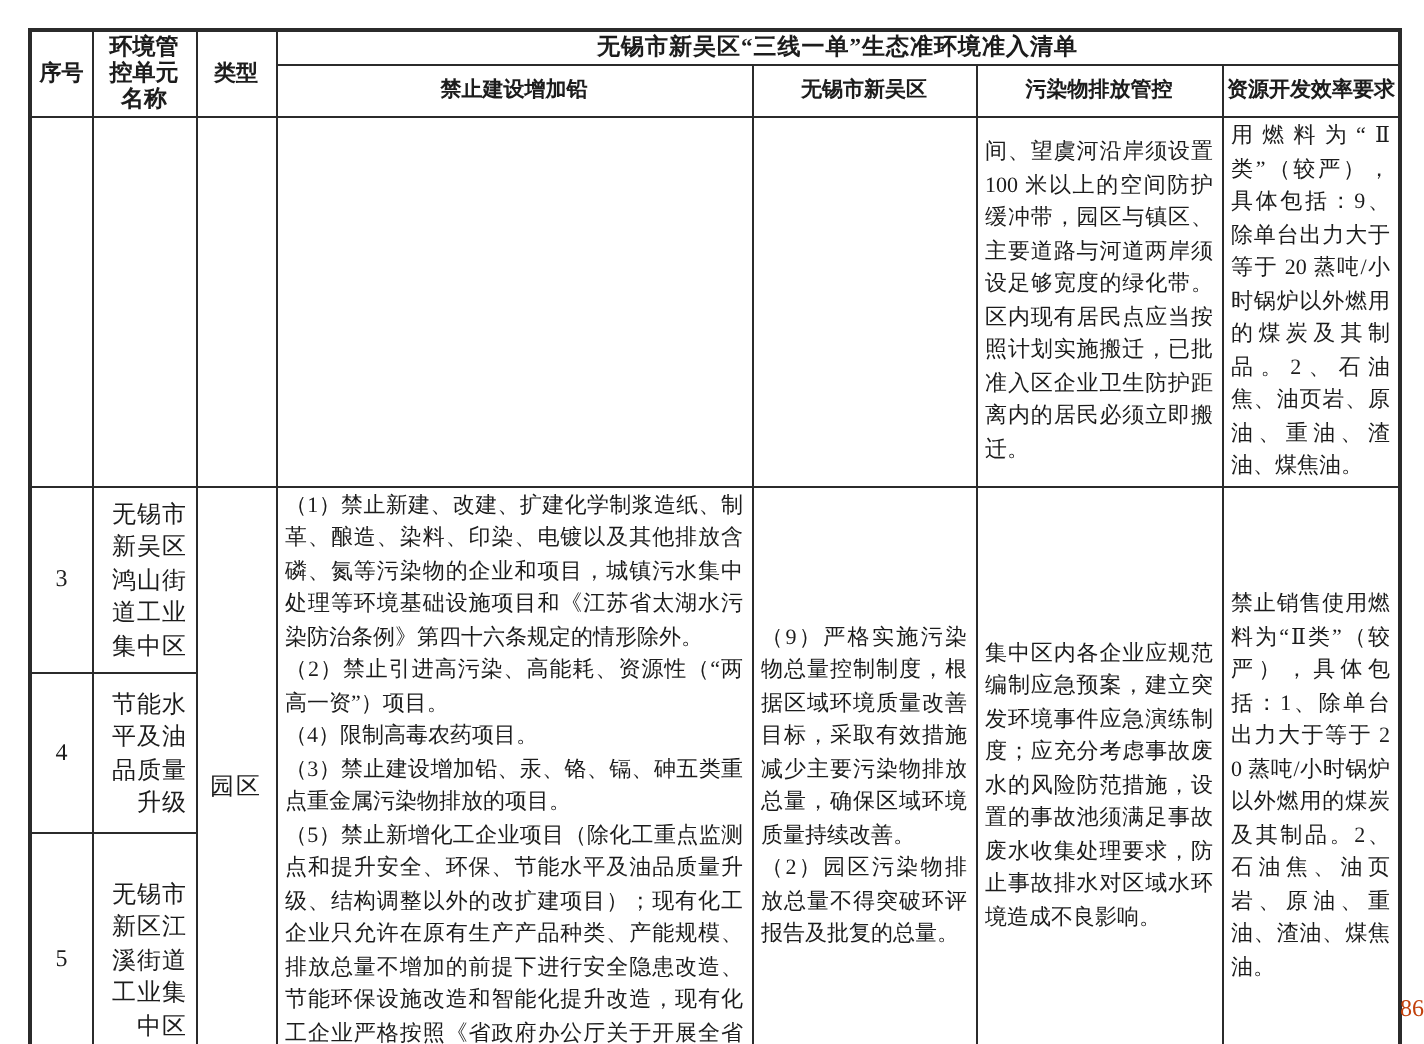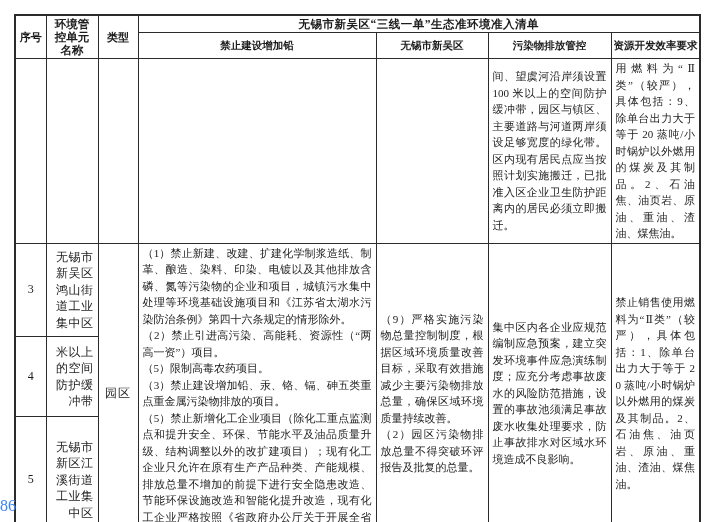--- a/index.html
+++ b/index.html
@@ -46,21 +46,21 @@
     font-size: 11px; line-height: 16.5px;
     text-align: justify; text-justify: inter-ideograph;
     word-break: break-all;
   }
   .v-top { vertical-align: top; padding-top: 3px; }
   .v-mid { vertical-align: middle; }
   .para { margin: 0; }
 
   .page-number {
     position: absolute; left: 0; right: 0; top: 497px;
-    text-align: left; font-size: 16px; color: #3b82f6;
+    text-align: right; font-size: 12px; color: #c2410c;
   }
 </style>
 </head>
 <body>
 
 <div class="page">
   <table class="doc">
     <colgroup>
       <col style="width:31px">
         <col style="width:52px">
@@ -94,34 +94,34 @@
         <td class="body-text v-top">间、望虞河沿岸须设置100 米以上的空间防护缓冲带，园区与镇区、主要道路与河道两岸须设足够宽度的绿化带。区内现有居民点应当按照计划实施搬迁，已批准入区企业卫生防护距离内的居民必须立即搬迁。</td>
         <td class="body-text v-top">用燃料为“Ⅱ类”（较严），具体包括：9、除单台出力大于等于 20 蒸吨/小时锅炉以外燃用的煤炭及其制品。2、石油焦、油页岩、原油、重油、渣油、煤焦油。</td>
       </tr>
       <tr style="height:84px">
         <td class="seq-cell">3</td>
         <td class="name-cell">无锡市新吴区鸿山街道工业集中区</td>
         <td rowspan="3" class="type-cell">园区</td>
         <td rowspan="3" class="body-text v-top">
           <p class="para">（1）禁止新建、改建、扩建化学制浆造纸、制革、酿造、染料、印染、电镀以及其他排放含磷、氮等污染物的企业和项目，城镇污水集中处理等环境基础设施项目和《江苏省太湖水污染防治条例》第四十六条规定的情形除外。</p>
           <p class="para">（2）禁止引进高污染、高能耗、资源性（“两高一资”）项目。</p>
-          <p class="para">（5）限制高毒农药项目。</p>
+          <p class="para">（4）限制高毒农药项目。</p>
           <p class="para">（3）禁止建设增加铅、汞、铬、镉、砷五类重点重金属污染物排放的项目。</p>
           <p class="para">（5）禁止新增化工企业项目（除化工重点监测点和提升安全、环保、节能水平及油品质量升级、结构调整以外的改扩建项目）；现有化工企业只允许在原有生产产品种类、产能规模、排放总量不增加的前提下进行安全隐患改造、节能环保设施改造和智能化提升改造，现有化工企业严格按照《省政府办公厅关于开展全省化工企业“四个一批”专项</p>
         </td>
         <td rowspan="3" class="body-text v-mid">
           <p class="para">（9）严格实施污染物总量控制制度，根据区域环境质量改善目标，采取有效措施减少主要污染物排放总量，确保区域环境质量持续改善。</p>
           <p class="para">（2）园区污染物排放总量不得突破环评报告及批复的总量。</p>
         </td>
         <td rowspan="3" class="body-text v-mid">集中区内各企业应规范编制应急预案，建立突发环境事件应急演练制度；应充分考虑事故废水的风险防范措施，设置的事故池须满足事故废水收集处理要求，防止事故排水对区域水环境造成不良影响。</td>
         <td rowspan="3" class="body-text v-mid">禁止销售使用燃料为“Ⅱ类”（较严），具体包括：1、除单台出力大于等于 20 蒸吨/小时锅炉以外燃用的煤炭及其制品。2、石油焦、油页岩、原油、重油、渣油、煤焦油。</td>
       </tr>
       <tr style="height:73px">
         <td class="seq-cell">4</td>
-        <td class="name-cell">米以上的空间防护缓冲带</td>
+        <td class="name-cell">节能水平及油品质量升级</td>
       </tr>
       <tr style="height:116px">
         <td class="seq-cell">5</td>
         <td class="name-cell">无锡市新区江溪街道工业集中区</td>
       </tr>
     </tbody>
   </table>
 
   <div class="page-number">86</div>
 </div>

